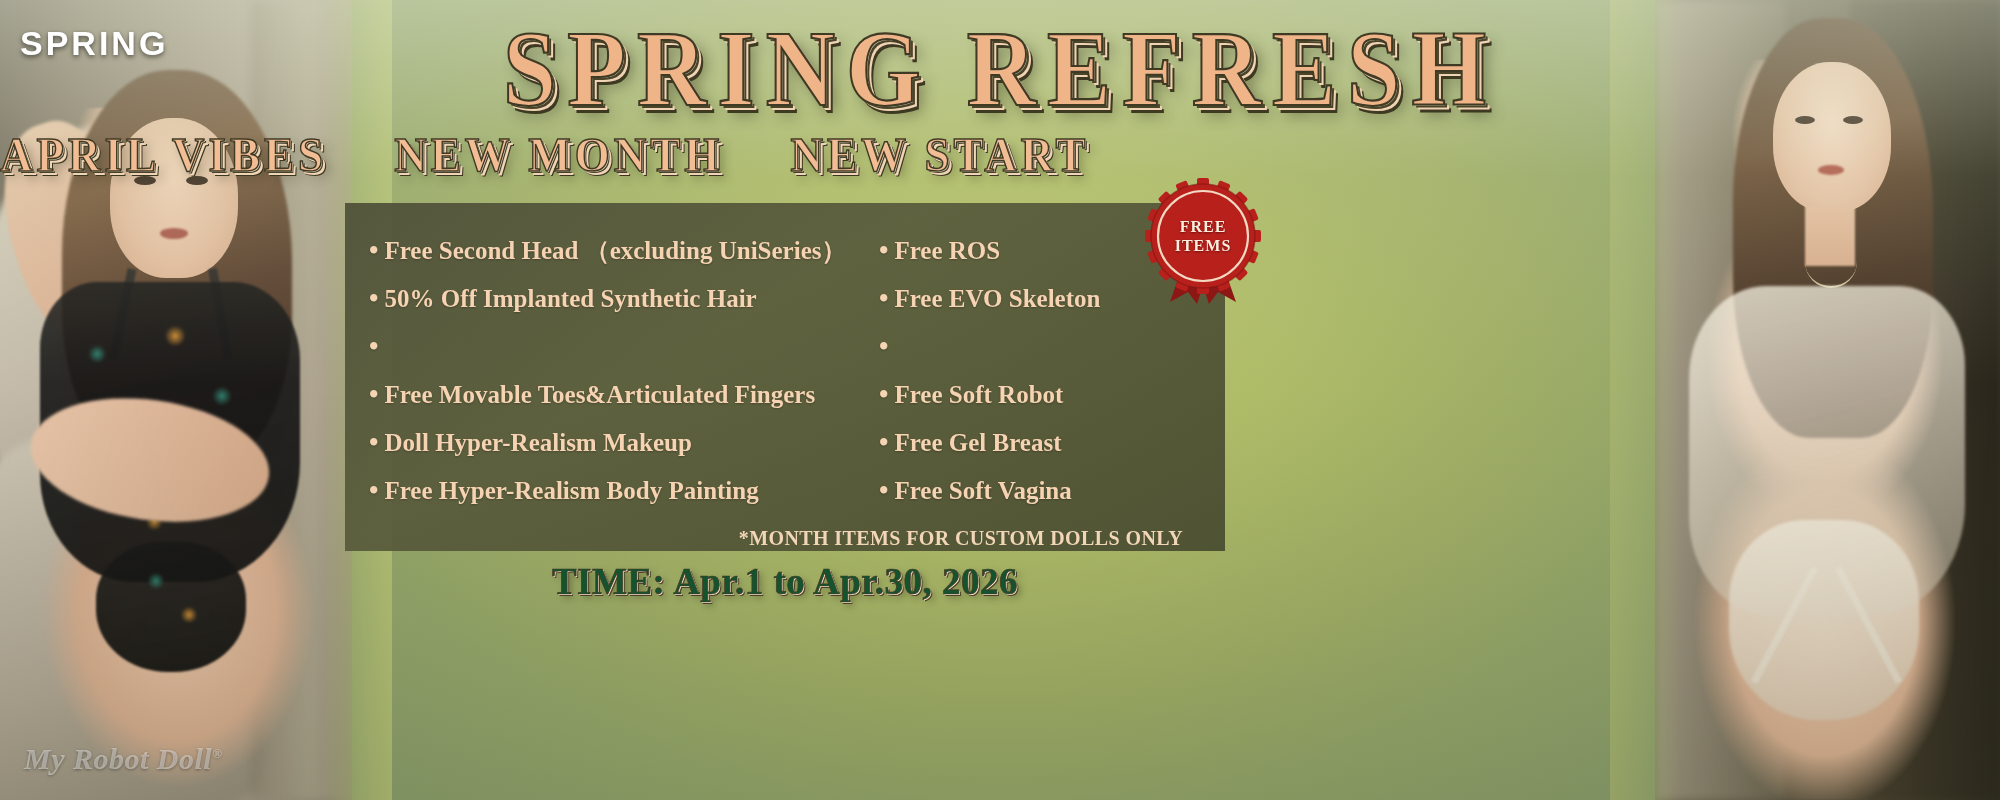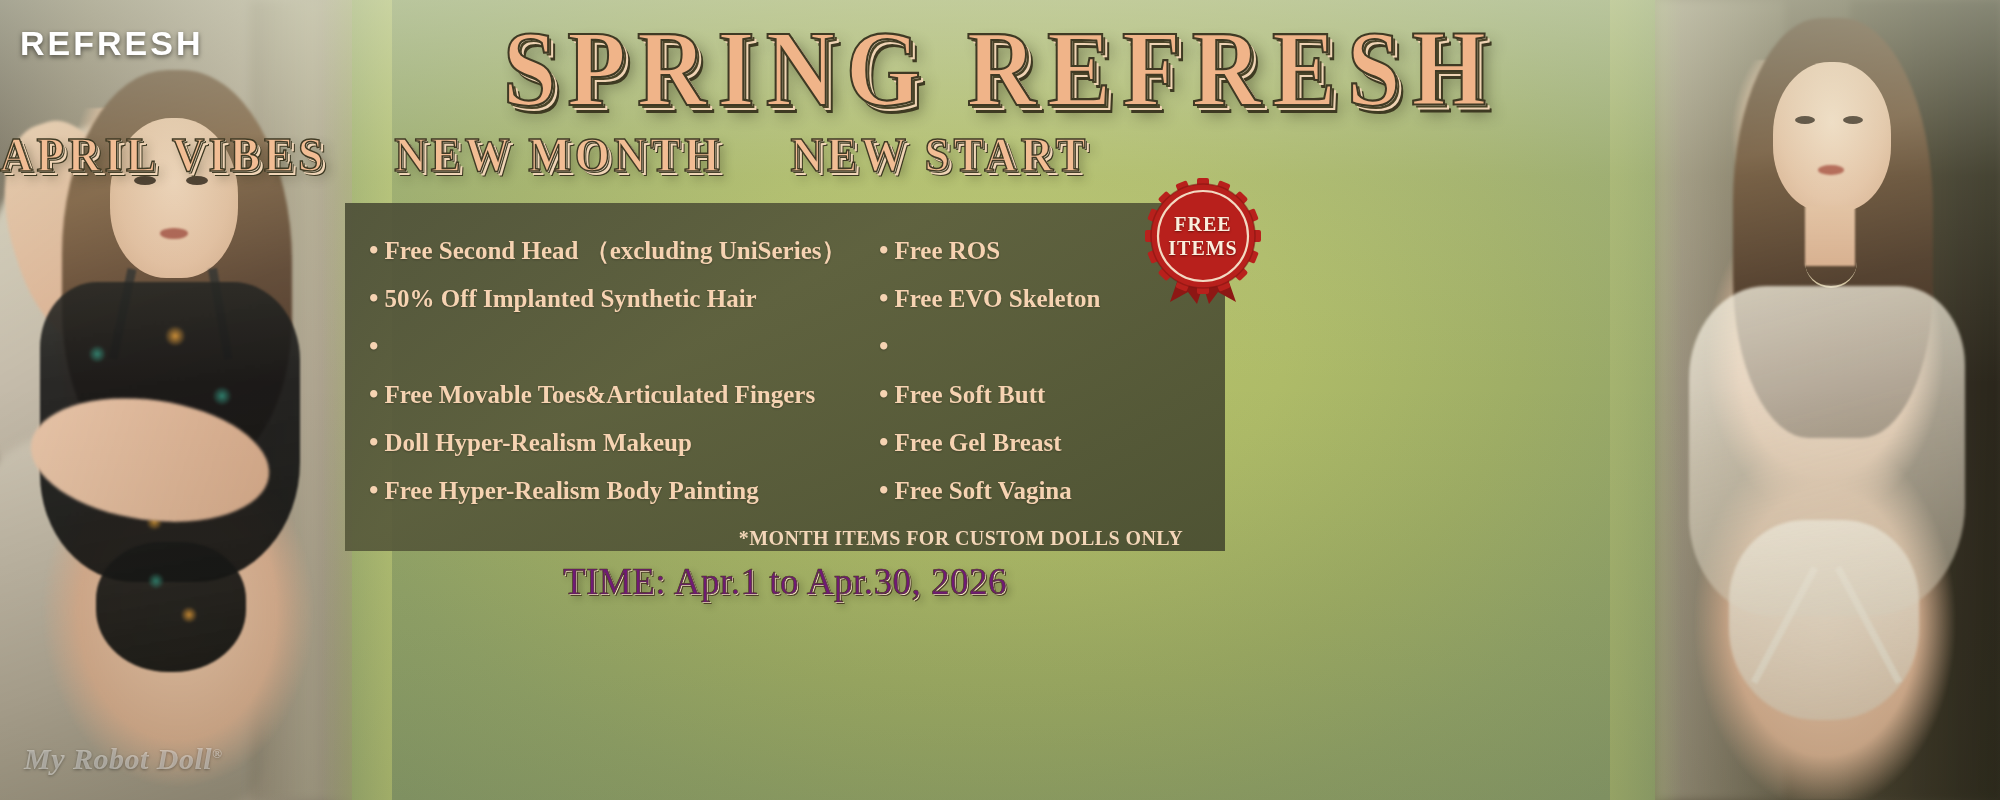--- a/index.html
+++ b/index.html
@@ -324,36 +324,36 @@
     width:126px; height:126px; z-index:32;
   }
   .badge svg { display:block; width:126px; height:126px; }
   .badge-text {
     position:absolute; left:0; top:0; width:126px; height:126px;
     display:flex; flex-direction:column;
     align-items:center; justify-content:center;
     font-family:"Liberation Serif", serif;
     font-weight:700;
     color:#fbeedd;
-    font-size:20px;
+    font-size:16px;
     line-height:1.18;
     letter-spacing:1px;
     text-shadow:0 1px 2px rgba(90,12,10,0.8);
     transform:translateY(-4px);
   }
 
   
   .time-line {
     position:absolute; left:345px; width:880px; top:560px;
     text-align:center; z-index:30;
     font-family:"Liberation Serif", serif;
-    font-weight:400;
+    font-weight:700;
     font-size:37px;
     letter-spacing:0.5px;
-    color:#701a75;
+    color:#14532d;
     -webkit-text-stroke:0.7px #4a3a24;
     text-shadow:
       1px 1px 0 #f9e3cc,
       2px 2px 0 #4d4227,
       4px 4px 7px rgba(40,40,20,0.40);
   }
 </style>
 </head>
 <body>
 
@@ -395,21 +395,21 @@
     <div class="pr-lace"></div>
     <div class="pr-strap a"></div>
     <div class="pr-strap b"></div>
     <div class="pr-lace2"></div>
   </div>
 
   <div class="blend-left"></div>
   <div class="blend-right"></div>
   <div class="bg-veil"></div>
 
-  <div class="brand-logo">REFRESH</div>
+  <div class="brand-logo">SPRING</div>
 
   <div class="headline-wrap">
     <div class="headline">SPRING REFRESH</div>
   </div>
 
   <div class="subhead">
     <div class="subhead-inner">
       <span>APRIL VIBES</span>
       <span>NEW MONTH</span>
       <span>NEW START</span>
@@ -452,21 +452,21 @@
           </div>
           <div class="bullet">
             <span class="dot">•</span>
             <span>Free EVO Skeleton</span>
           </div>
           <div class="bullet">
             <span class="dot">•</span>
           </div>
           <div class="bullet">
             <span class="dot">•</span>
-            <span>Free Soft Butt</span>
+            <span>Free Soft Robot</span>
           </div>
           <div class="bullet">
             <span class="dot">•</span>
             <span>Free Gel Breast</span>
           </div>
           <div class="bullet">
             <span class="dot">•</span>
             <span>Free Soft Vagina</span>
           </div>
         </div>

